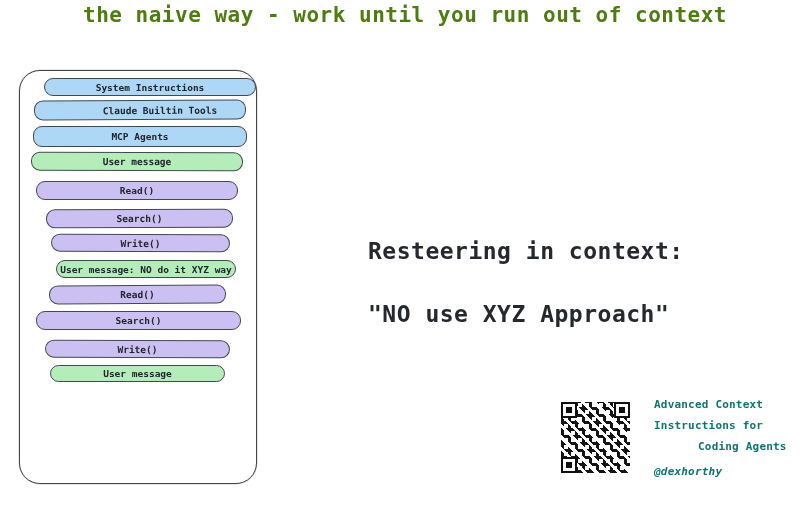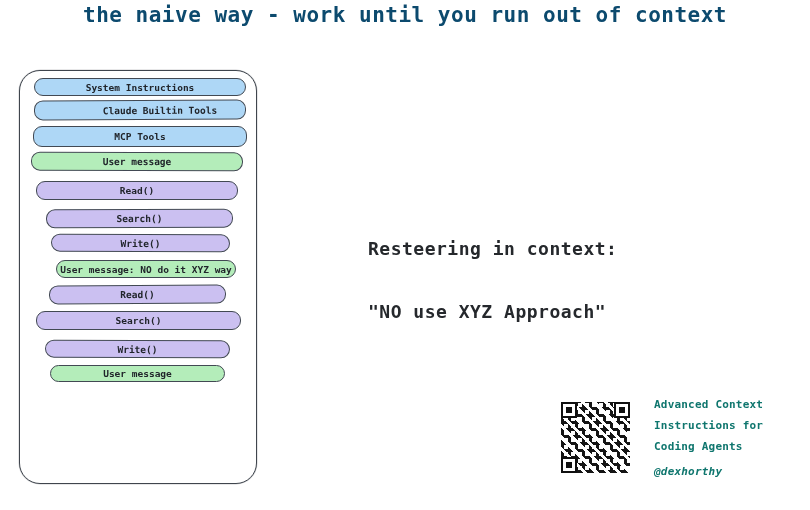--- a/index.html
+++ b/index.html
@@ -4,85 +4,85 @@
 <style>
   html,body{margin:0;padding:0;}
   body{
     width:810px;height:510px;position:relative;background:#ffffff;
     font-family:"DejaVu Sans Mono","Liberation Mono",monospace;
     overflow:hidden;color:#1d2126;
   }
   
   .title{
     position:absolute;left:0;top:3px;width:810px;text-align:center;
-    font-size:21px;font-weight:700;letter-spacing:0.5px;color:#0c4a6e;margin:0;
+    font-size:21px;font-weight:700;letter-spacing:0.5px;color:#4d7c0f;margin:0;
   }
   
   .frame{
     position:absolute;left:19px;top:70px;width:236px;height:412px;
     border:1.6px solid #3f454d;border-radius:21px;background:#ffffff;
     box-shadow:0 0 0 0.5px rgba(63,69,77,.25);
   }
   .stack{position:absolute;inset:0;}
   .bar{
     position:absolute;display:flex;align-items:center;justify-content:center;
     border:1.4px solid #424953;border-radius:9px;box-sizing:border-box;
     font-size:9.5px;font-weight:700;color:#21252b;white-space:nowrap;
   }
-  .bar:nth-child(1){left:14px;  top:7px;  width:212px;height:18px;}
+  .bar:nth-child(1){left:24px;  top:7px;  width:212px;height:18px;}
   .bar:nth-child(2){left:14px; top:29px; width:212px;height:20px;transform:rotate(-0.25deg);}
   .bar:nth-child(3){left:13px; top:55px; width:214px;height:21px;}
   .bar:nth-child(4){left:11px; top:81px; width:212px;height:19px;transform:rotate(0.2deg);}
   .bar:nth-child(5){left:16px; top:110px;width:202px;height:19px;}
   .bar:nth-child(6){left:26px; top:138px;width:187px;height:19px;transform:rotate(-0.2deg);}
   .bar:nth-child(7){left:31px; top:163px;width:179px;height:18px;transform:rotate(0.25deg);}
   .bar:nth-child(8){left:36px; top:189px;width:180px;height:18px;}
   .bar:nth-child(9){left:29px; top:214px;width:177px;height:19px;transform:rotate(-0.3deg);}
   .bar:nth-child(10){left:16px;top:240px;width:205px;height:19px;}
   .bar:nth-child(11){left:25px;top:269px;width:185px;height:18px;transform:rotate(0.2deg);}
   .bar:nth-child(12){left:30px;top:294px;width:175px;height:17px;}
   .bar:nth-child(13){left:35px;top:320px;width:176px;height:19px;transform:rotate(0.2deg);}
   .bar:nth-child(14){left:16px;top:359px;width:204px;height:19px;}
   
-  .annot{position:absolute;left:368px;margin:0;font-size:18px;font-weight:700;color:#25282c;letter-spacing:0.5px;white-space:nowrap;}
+  .annot{position:absolute;left:368px;margin:0;font-size:23px;font-weight:700;color:#25282c;letter-spacing:0.5px;white-space:nowrap;}
   .annot.l1{top:238px;}
   .annot.l2{top:301px;}
   
   .qr{position:absolute;left:559px;top:400px;width:73px;height:75px;background:#fff;}
   .qr .modules{
     position:absolute;inset:2px;
     background-image:
       repeating-linear-gradient(45deg,#ffffff 0 3px,transparent 3px 8px),
       repeating-linear-gradient(0deg,#151515 0 3.5px,transparent 3.5px 7px),
       repeating-linear-gradient(90deg,#151515 0 3.5px,#fdfdfd 3.5px 7px);
   }
   .qr .finder{position:absolute;width:16px;height:16px;background:#fff;border:2.6px solid #101010;box-sizing:border-box;}
   .qr .finder::after{content:"";position:absolute;inset:2.6px;background:#101010;}
   .qr .tl{left:2px;top:2px;}
   .qr .tr{right:2px;top:2px;}
   .qr .bl{left:2px;bottom:2px;}
   .cred{position:absolute;left:654px;margin:0;font-size:11px;font-weight:700;color:#0f766e;white-space:nowrap;letter-spacing:0.2px;}
-  .cred.r1{top:398px;} .cred.r2{top:419px;} .cred.r3{top:440px;}
+  .cred.r1{top:398px;} .cred.r2{top:419px;} .cred.r3{top:440px;margin-left:44px;}
   .cred.handle{top:465px;font-style:italic;}
 </style>
 </head>
 <body>
 
 <h1 class="title">the naive way - work until you run out of context</h1>
 
 <div class="frame">
   <div class="stack">
       <div class="bar" style="background: rgb(174, 215, 246); border-color: rgb(66, 73, 83);">
         <span>System Instructions</span>
       </div>
       <div class="bar" style="background: rgb(174, 215, 246); border-color: rgb(66, 73, 83); padding-left: 40px;">
         <span>Claude Builtin Tools</span>
       </div>
       <div class="bar" style="background: rgb(174, 215, 246); border-color: rgb(66, 73, 83);">
-        <span>MCP Tools</span>
+        <span>MCP Agents</span>
       </div>
       <div class="bar" style="background: rgb(180, 237, 186); border-color: rgb(66, 73, 83);">
         <span>User message</span>
       </div>
       <div class="bar" style="background: rgb(203, 192, 241); border-color: rgb(66, 73, 83);">
         <span>Read()</span>
       </div>
       <div class="bar" style="background: rgb(203, 192, 241); border-color: rgb(66, 73, 83);">
         <span>Search()</span>
       </div>

